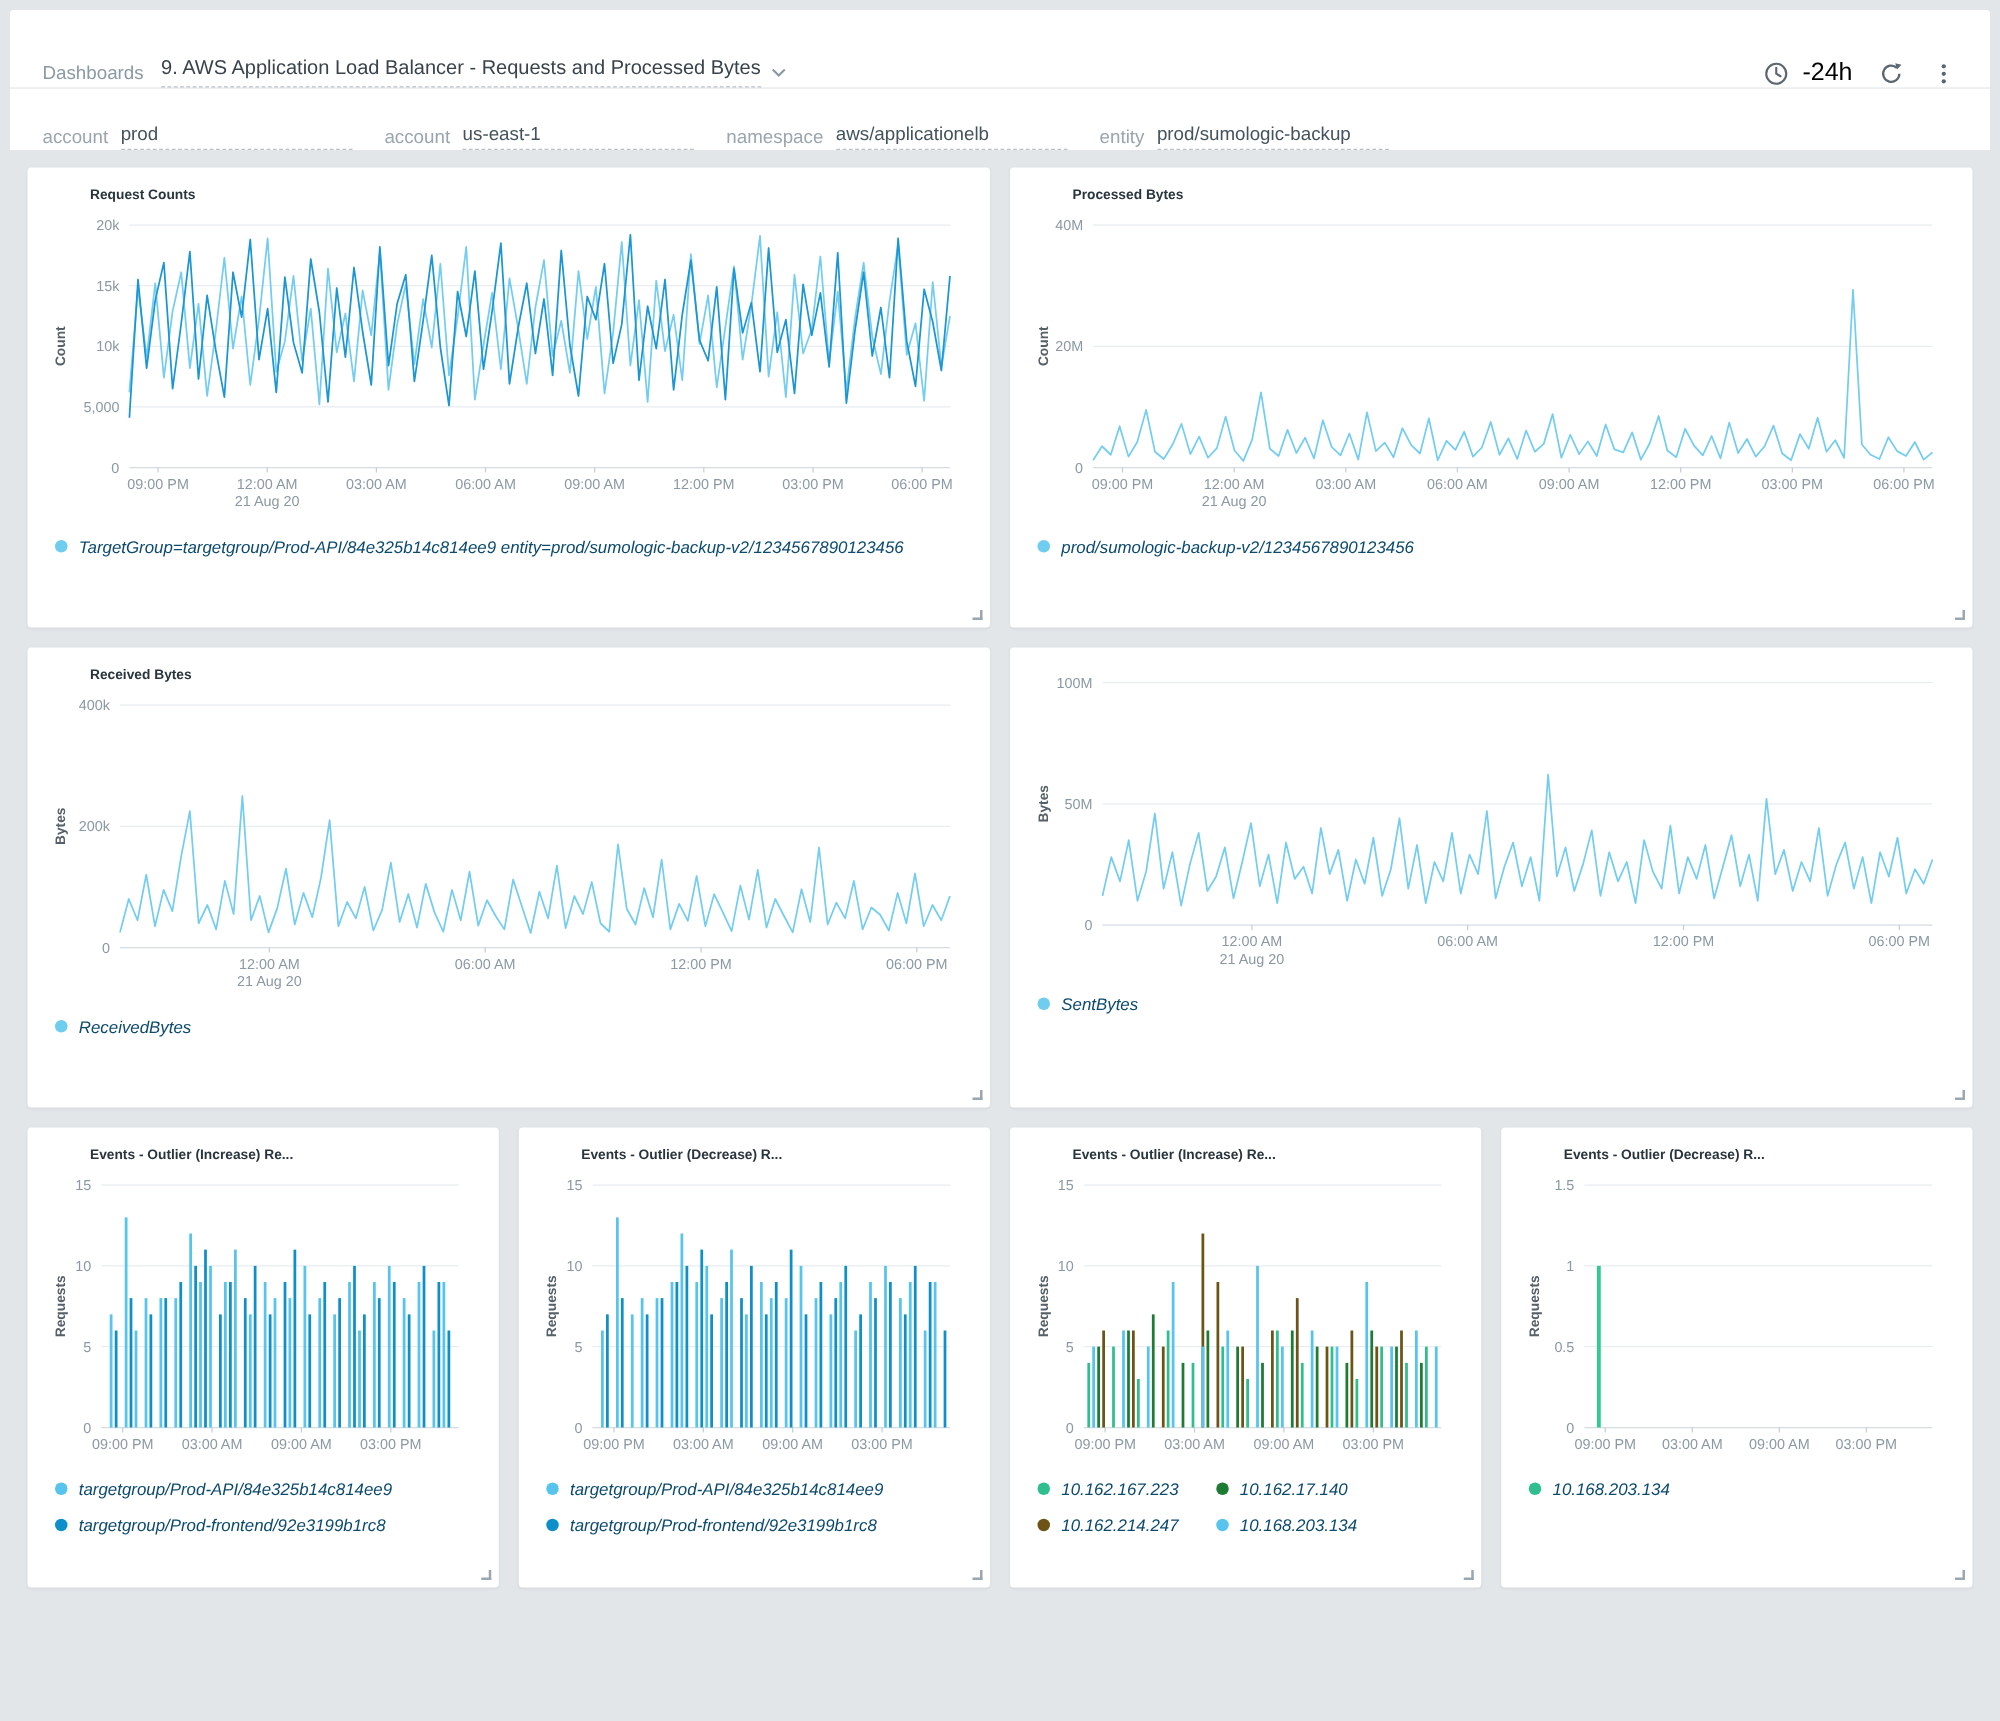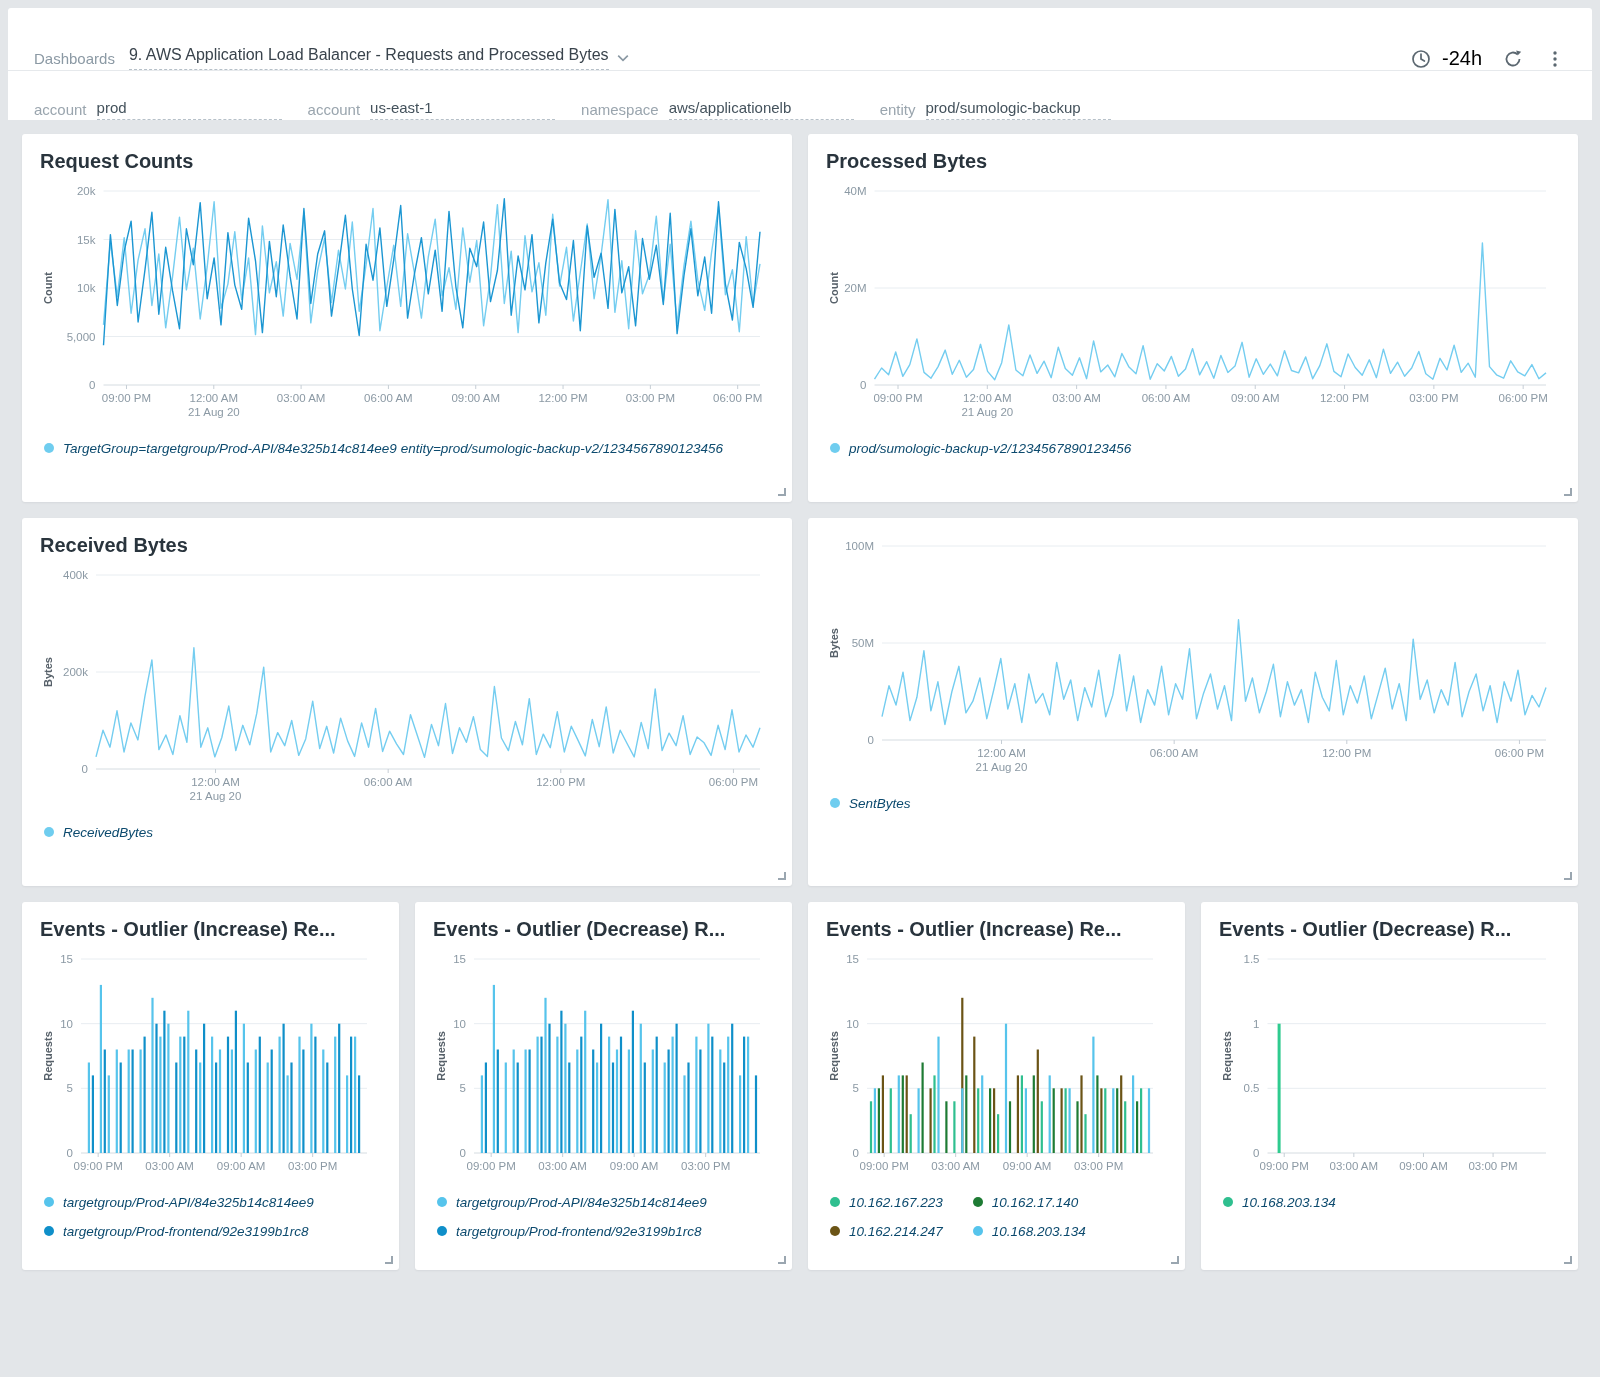--- a/index.html
+++ b/index.html
@@ -48,22 +48,22 @@
   .grid {
     display:grid; grid-template-columns:repeat(4, 1fr);
     gap:16px; padding:14px 14px 20px 14px;
   }
   .span2 { grid-column:span 2; }
   .panel {
     position:relative; background:#fff; border-radius:3px;
     box-shadow:0 1px 2px rgba(60,70,80,.08);
     padding:16px 18px 12px 18px; height:368px; overflow:hidden;
   }
-  .panel-title { font-size:20px; font-weight:bold; color:#29343d; margin-bottom:6px;
-    white-space:nowrap; overflow:hidden; }
+  .panel-title { font-size:11px; font-weight:bold; color:#29343d; margin-bottom:6px;
+    white-space:nowrap; overflow:hidden;margin-left:32px; }
   .chart { width:100%; }
   .chart-lg { height:250px; }
   .chart-sm { height:236px; }
   .legend { margin-top:10px; display:flex; flex-wrap:wrap; column-gap:30px; row-gap:8px; padding-left:4px; }
   .legend-item { display:flex; align-items:flex-start; gap:9px; cursor:pointer; max-width:100%; }
   .dot { width:10px; height:10px; border-radius:50%; flex:0 0 auto; margin-top:4px; }
   .legend-label { font-size:13.5px; color:#0c4a6e; line-height:1.55; word-break:break-all;font-style:italic; }
 
   .section {
     position:relative; grid-column:span 2; height:46px;

